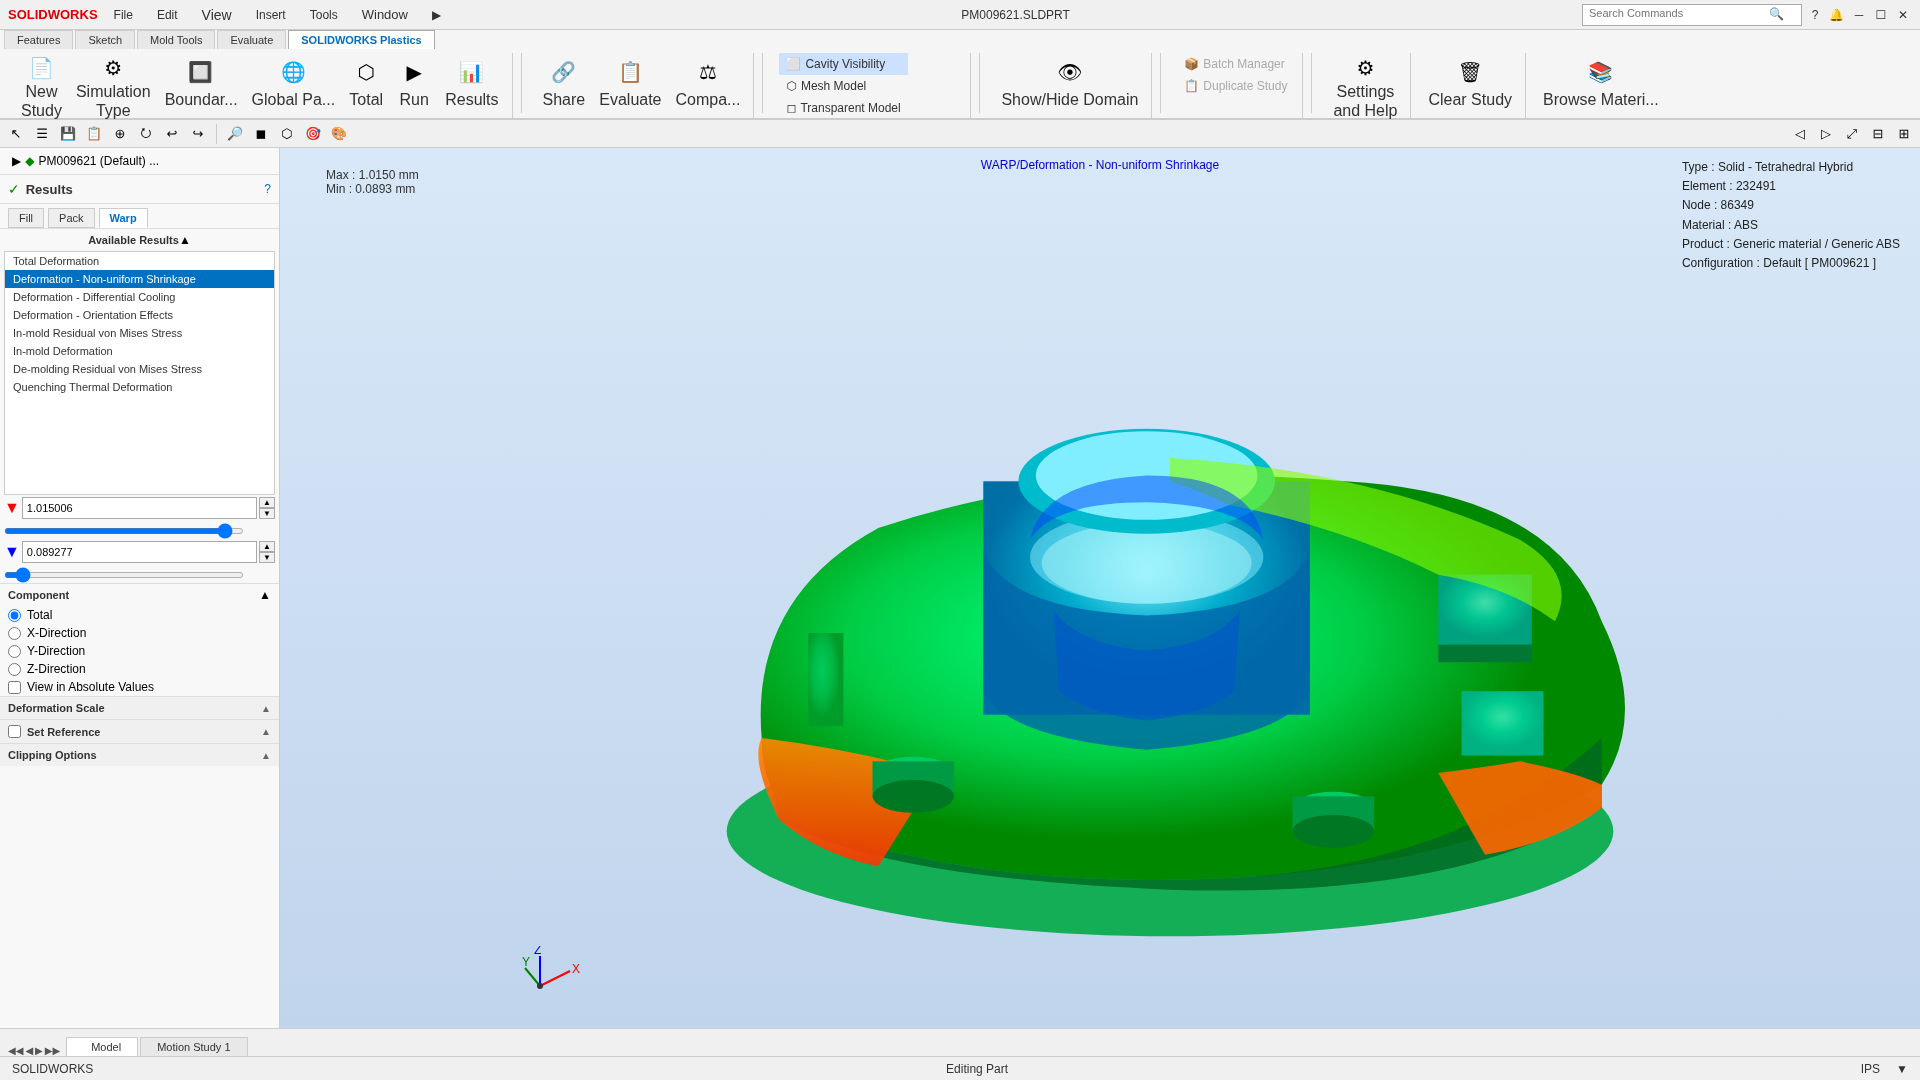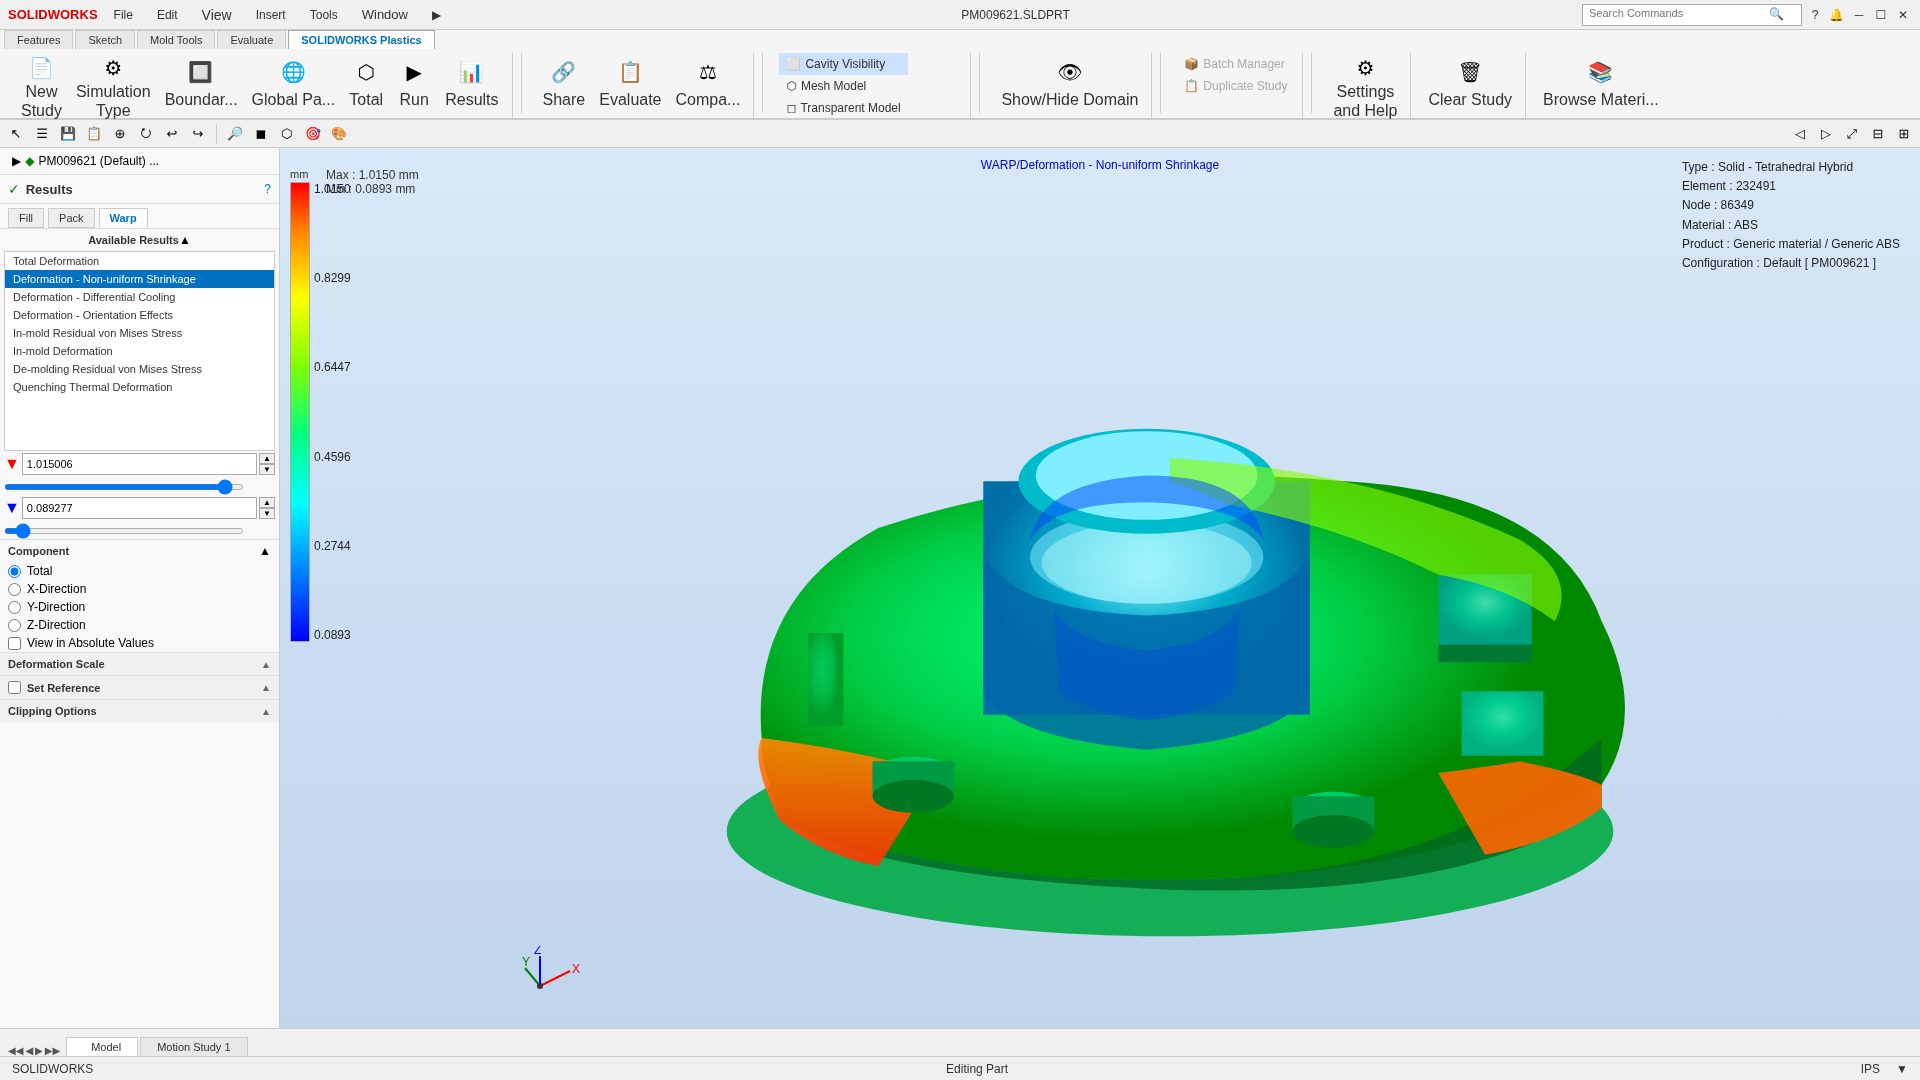--- a/index.html
+++ b/index.html
@@ -636,21 +636,21 @@
     <div id="results-tabs">
       <div class="results-tab">Fill</div>
       <div class="results-tab">Pack</div>
       <div class="results-tab active">Warp</div>
     </div>
 
     <div id="avail-results-header">
       <span class="section-title">Available Results</span>
       <span>▲</span>
     </div>
-    <div id="results-list" style="height:200px">
+    <div id="results-list" style="height:244px">
       <div class="result-item">Total Deformation</div>
       <div class="result-item selected">Deformation - Non-uniform Shrinkage</div>
       <div class="result-item">Deformation - Differential Cooling</div>
       <div class="result-item">Deformation - Orientation Effects</div>
       <div class="result-item">In-mold Residual von Mises Stress</div>
       <div class="result-item">In-mold Deformation</div>
       <div class="result-item">De-molding Residual von Mises Stress</div>
       <div class="result-item">Quenching Thermal Deformation</div>
     </div>
 
@@ -731,34 +731,20 @@
 
   <div id="viewport">
 
     <div id="model-title">WARP/Deformation - Non-uniform Shrinkage</div>
 
     <div id="max-min-display">
       <div>Max : 1.0150 mm</div>
       <div>Min : 0.0893 mm</div>
     </div>
 
-    <div id="color-legend">
-      <div class="legend-label">mm</div>
-      <div class="legend-bar-container">
-        <div class="legend-gradient"></div>
-        <div class="legend-ticks">
-          <div class="legend-tick">1.0150</div>
-          <div class="legend-tick">0.8299</div>
-          <div class="legend-tick">0.6447</div>
-          <div class="legend-tick">0.4596</div>
-          <div class="legend-tick">0.2744</div>
-          <div class="legend-tick">0.0893</div>
-        </div>
-      </div>
-    </div>
 
     <div id="model-info">
       <div>Type : Solid - Tetrahedral Hybrid</div>
       <div>Element : 232491</div>
       <div>Node : 86349</div>
       <div>Material : ABS</div>
       <div>Product : Generic material / Generic ABS</div>
       <div>Configuration : Default [ PM009621 ]</div>
     </div>
 

